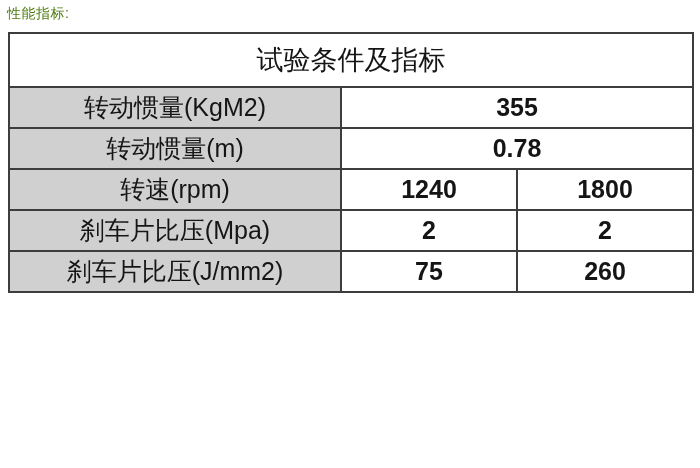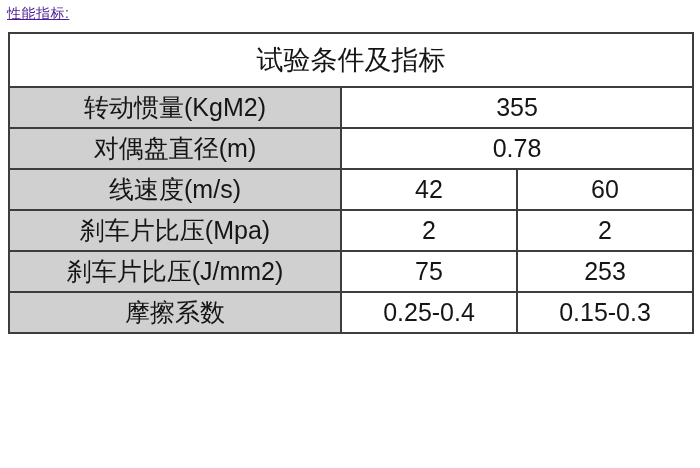--- a/index.html
+++ b/index.html
@@ -10,23 +10,22 @@
     background: #ffffff;
     font-family: "Liberation Sans", "DejaVu Sans", sans-serif;
     position: relative;
     overflow: hidden;
   }
   .intro-label {
     position: absolute;
     left: 7px;
     top: 5px;
     font-size: 14px;
-    color: #4c1d95;
+    color: #4d7c0f;
     letter-spacing: 0.5px;
-    text-decoration: underline;
   }
   table.spec-table {
     position: absolute;
     left: 8px;
     top: 32px;
     width: 684px;
     border-collapse: collapse;
     table-layout: fixed;
     padding-left: 29px;
   }
@@ -49,20 +48,21 @@
   .spec-table td {
     height: 39px;
     font-size: 25px;
     margin-left: 39px;
   }
   .spec-table td.label-cell {
     background: var(--label-bg, #d0d0d0);
   }
   .spec-table td.value-cell {
     background: #ffffff;
+    font-weight: bold;
   }
 </style>
 </head>
 <body>
 
 <div class="intro-label">性能指标:</div>
 
 <table class="spec-table">
   <colgroup>
     <col style="width:332px">
@@ -73,37 +73,32 @@
     <tr>
       <th class="title-cell" colspan="3">试验条件及指标</th>
     </tr>
   </thead>
   <tbody>
     <tr>
       <td class="label-cell">转动惯量(KgM2)</td>
       <td class="value-cell" colspan="2">355</td>
     </tr>
     <tr>
-      <td class="label-cell">对偶盘直径(m)</td>
+      <td class="label-cell">转动惯量(m)</td>
       <td class="value-cell" colspan="2">0.78</td>
     </tr>
     <tr>
-      <td class="label-cell">线速度(m/s)</td>
-      <td class="value-cell">42</td>
-      <td class="value-cell">60</td>
+      <td class="label-cell">转速(rpm)</td>
+      <td class="value-cell">1240</td>
+      <td class="value-cell">1800</td>
     </tr>
     <tr>
       <td class="label-cell">刹车片比压(Mpa)</td>
       <td class="value-cell">2</td>
       <td class="value-cell">2</td>
     </tr>
     <tr>
       <td class="label-cell">刹车片比压(J/mm2)</td>
       <td class="value-cell">75</td>
-      <td class="value-cell">253</td>
-    </tr>
-    <tr>
-      <td class="label-cell">摩擦系数</td>
-      <td class="value-cell">0.25-0.4</td>
-      <td class="value-cell">0.15-0.3</td>
+      <td class="value-cell">260</td>
     </tr>
   </tbody>
 </table>
 
 </body></html>

